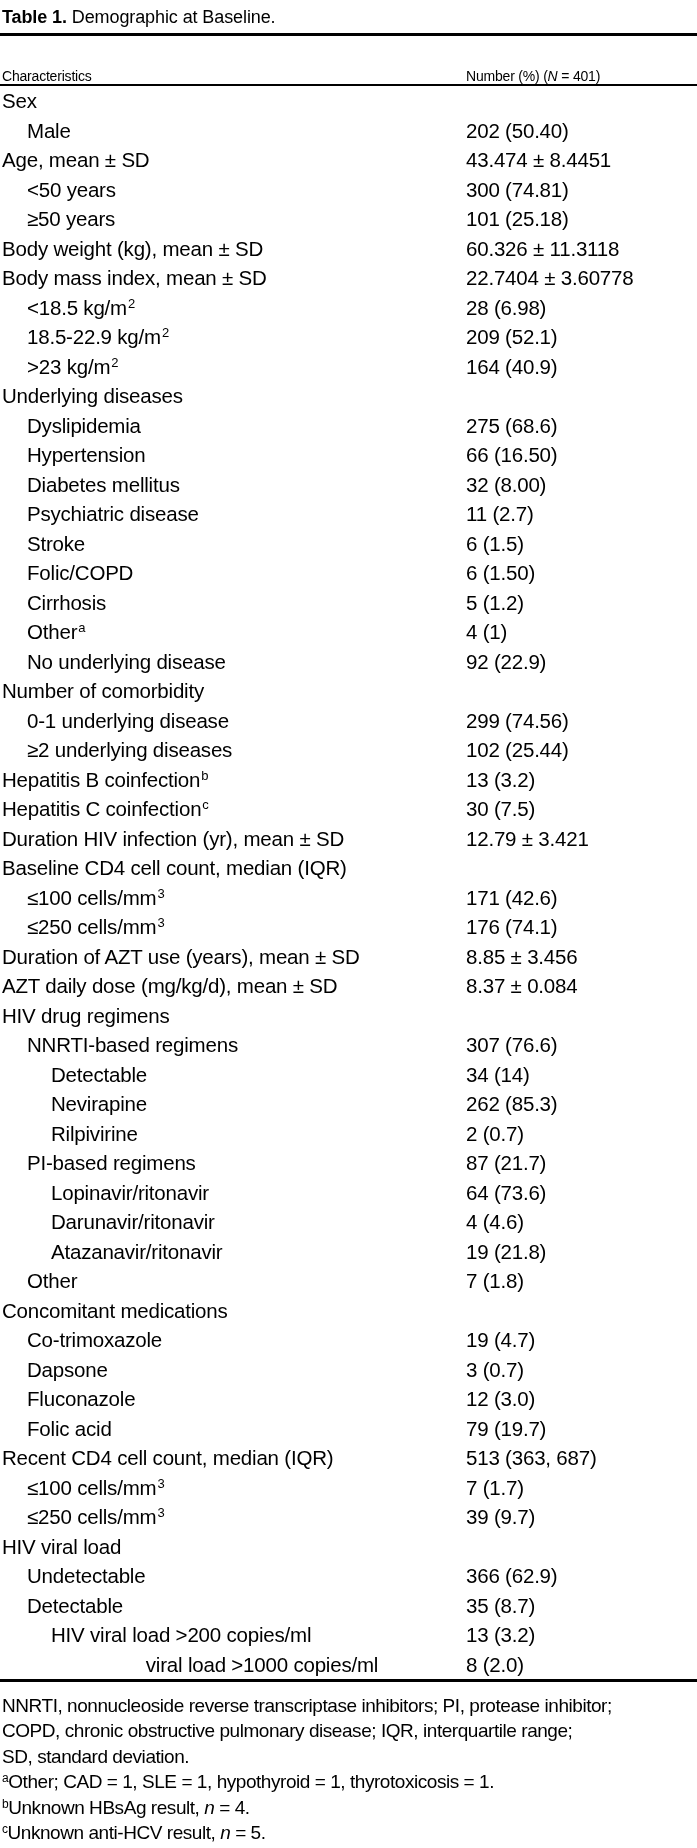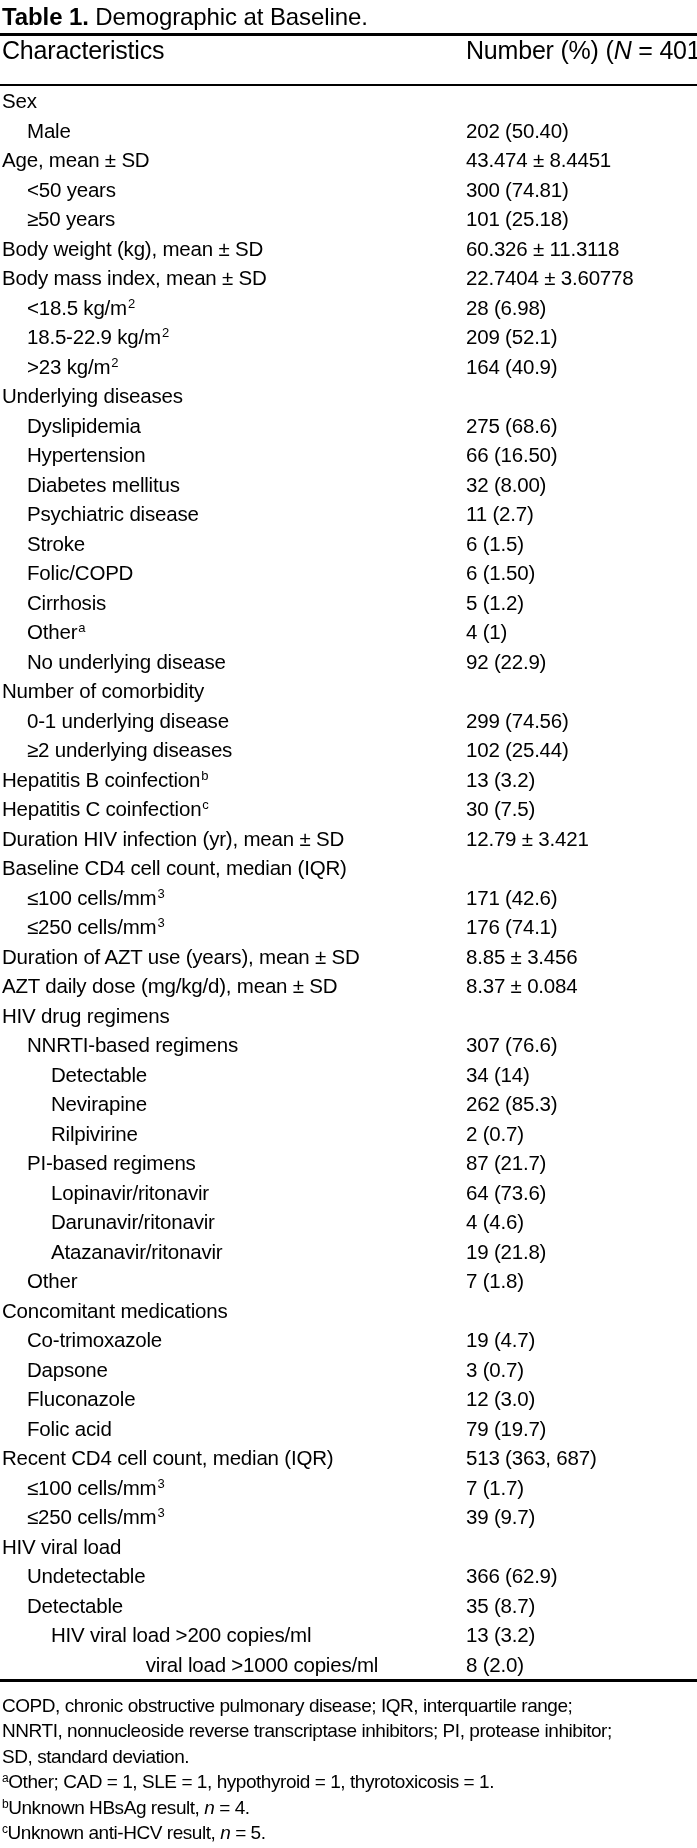--- a/index.html
+++ b/index.html
@@ -10,36 +10,36 @@
     -webkit-font-smoothing: antialiased;
   }
   .page {
     width: 697px;
     height: 1848px;
     background: #fff;
     overflow: hidden;
     position: relative;
   }
   .title {
-    font-size: 24px;
+    font-size: 18px;
     line-height: 24px;
     padding: 5px 2px 0 2px;
     letter-spacing: -0.1px;
     white-space: nowrap;
   }
   .title .bold { font-weight: 700; }
   .rule { background: #000; width: 697px; }
   .rule.r1 { height: 3px; margin-top: 4px; }
   .rule.r2 { height: 2px; }
   .rule.r3 { height: 3px; }
   .thead {
     display: flex;
     height: 48px;
-    align-items: flex-start;
-    font-size: 25px;
+    align-items: flex-end;
+    font-size: 14px;
     letter-spacing: -0.2px;
   }
   .lab { width: 466px; flex: none; white-space: nowrap; }
   .val { flex: 1; white-space: nowrap; }
   .ind0 { padding-left: 2px; }
   .ind1 { padding-left: 27px; }
   .ind2 { padding-left: 51px; }
   .ind3 { padding-left: 58px; text-align: center; }
   .tbody { font-size: 20.5px; letter-spacing: -0.2px; }
   .trow { display: flex; height: 29.5px; line-height: 29.5px; }
@@ -301,21 +301,21 @@
   </div>
       <div class="trow">
     <div class="lab ind3"><span>viral load &gt;1000 copies/ml</span></div>
     <div class="val">8 (2.0)</div>
   </div>
     </div>
 
   <div class="rule r3"></div>
 
   <div class="footnotes">
+      <div class="fn"><span>NNRTI, nonnucleoside reverse transcriptase inhibitors; PI, protease inhibitor;</span></div>
       <div class="fn"><span>COPD, chronic obstructive pulmonary disease; IQR, interquartile range;</span></div>
-      <div class="fn"><span>NNRTI, nonnucleoside reverse transcriptase inhibitors; PI, protease inhibitor;</span></div>
       <div class="fn"><span>SD, standard deviation.</span></div>
       <div class="fn"><sup class="fsup">a</sup><span>Other; CAD = 1, SLE = 1, hypothyroid = 1, thyrotoxicosis = 1.</span></div>
       <div class="fn"><sup class="fsup">b</sup><span>Unknown HBsAg result, </span><span class="it">n</span><span> = 4.</span></div>
       <div class="fn"><sup class="fsup">c</sup><span>Unknown anti-HCV result, </span><span class="it">n</span><span> = 5.</span></div>
     </div>
 
 </div>
 
 </body></html>

